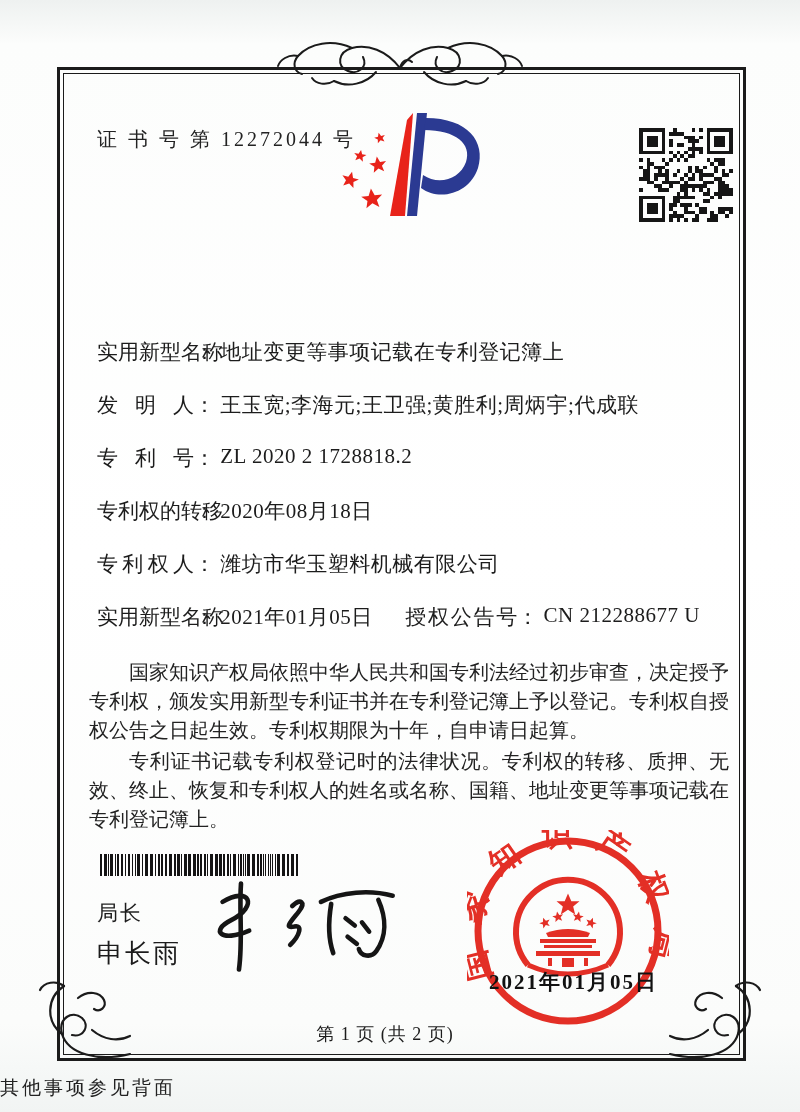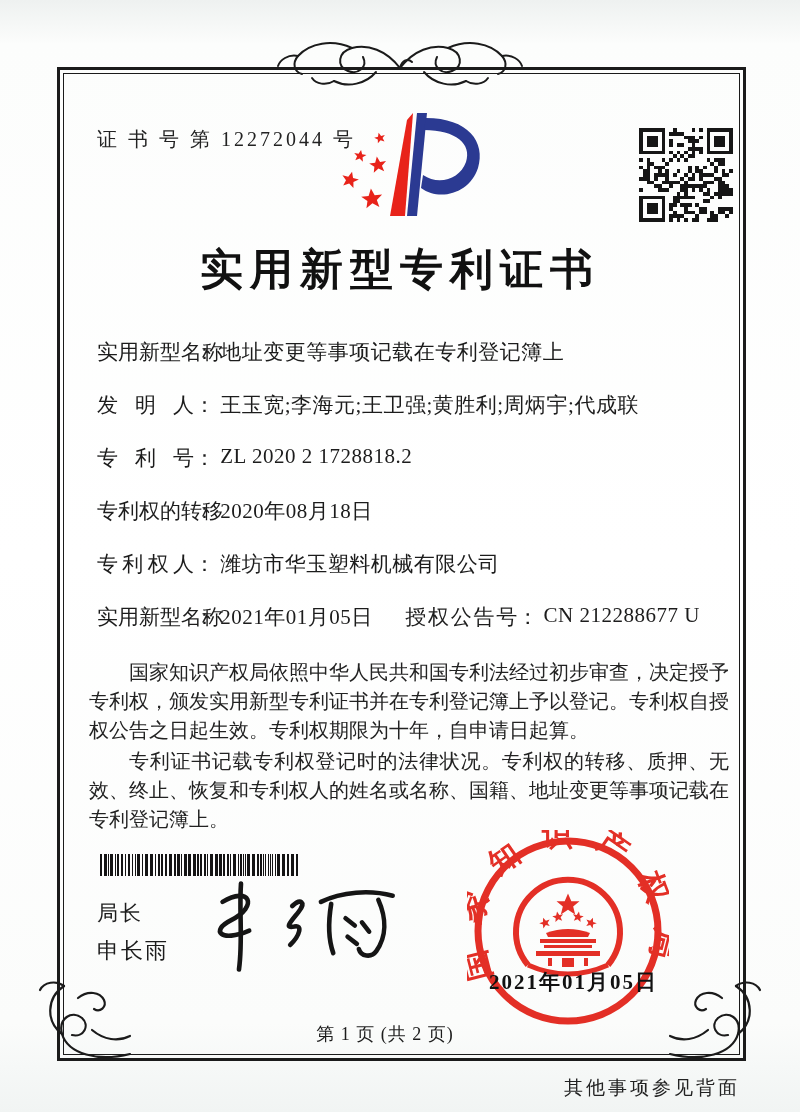--- a/index.html
+++ b/index.html
@@ -21,26 +21,26 @@
   .fcolon{display:inline-block;vertical-align:top;}
   .fval{display:inline-block;vertical-align:top;letter-spacing:0.5px;}
   .fval.wrap{white-space:normal;width:452px;line-height:30px;}
   .pair{display:inline-block;vertical-align:top;}
   .pair.first{width:303px;}
   .paras{position:absolute;left:89px;top:658px;width:640px;font-size:20px;line-height:29px;text-align:justify;color:#222;}
   .paras p{margin:0 0 2px 0;text-indent:2em;}
   .barcode{position:absolute;left:100px;top:854px;width:206px;height:22px;font-size:0;}
   .barcode span{display:inline-block;height:100%;background:#141414;}
   .sig-title{position:absolute;left:97px;top:899px;font-size:21px;letter-spacing:2px;}
-  .sig-name{position:absolute;left:97px;top:936px;font-size:22px;letter-spacing:2px;}
+  .sig-name{position:absolute;left:97px;top:936px;font-size:26px;letter-spacing:2px;}
   .sig-script{position:absolute;left:200px;top:874px;width:205px;height:105px;}
   .seal{position:absolute;left:467px;top:830px;width:202px;height:202px;opacity:.95;z-index:5;}
   .seal-date{position:absolute;left:489px;top:968px;font-size:21px;font-weight:600;letter-spacing:2px;color:#111;z-index:6;}
   .page-info{position:absolute;left:0;right:30px;top:1022px;text-align:center;font-size:18px;letter-spacing:1px;}
-  .back-note{position:absolute;left:0;right:60px;top:1075px;text-align:right;font-size:19px;letter-spacing:3px;color:#222;}
+  .back-note{position:absolute;left:0;right:60px;top:1075px;text-align:left;font-size:19px;letter-spacing:3px;color:#222;}
   .orn{position:absolute;z-index:3;}
   .orn-top{left:276px;top:34px;width:248px;height:64px;}
   .orn-bl{left:34px;top:978px;width:104px;height:84px;}
   .orn-br{left:662px;top:978px;width:104px;height:84px;transform:scaleX(-1);}
 </style>
 </head>
 <body>
 
 <div class="page">
 
@@ -395,21 +395,20 @@
       <rect x="8" y="24" width="1" height="1" fill="#161616"></rect>
       <rect x="10" y="24" width="1" height="1" fill="#161616"></rect>
       <rect x="12" y="24" width="1" height="1" fill="#161616"></rect>
       <rect x="14" y="24" width="1" height="1" fill="#161616"></rect>
       <rect x="15" y="24" width="1" height="1" fill="#161616"></rect>
       <rect x="18" y="24" width="1" height="1" fill="#161616"></rect>
       <rect x="19" y="24" width="1" height="1" fill="#161616"></rect>
       <rect x="20" y="24" width="1" height="1" fill="#161616"></rect>
     </svg>
 
-  <div class="title">实用新型专利证书</div>
 
   <div class="fields">
     <div class="frow">
       <span class="flabel">实用新型名称</span><span class="fcolon">：</span>
       <span class="fval">地址变更等事项记载在专利登记簿上</span>
     </div>
     <div class="frow">
       <span class="flabel">发明人</span><span class="fcolon">：</span>
       <span class="fval">王玉宽;李海元;王卫强;黄胜利;周炳宇;代成联</span>
     </div>

